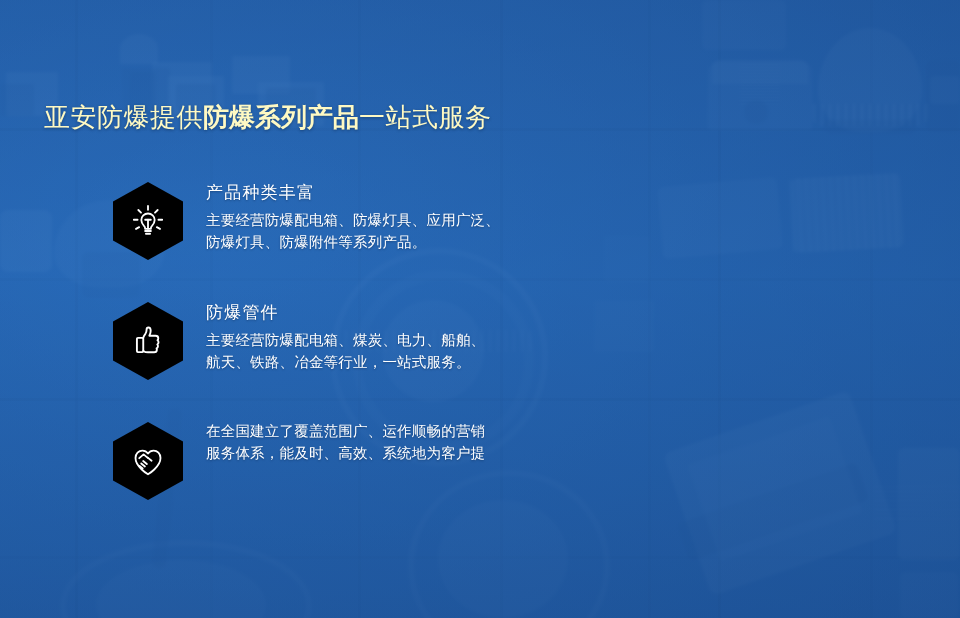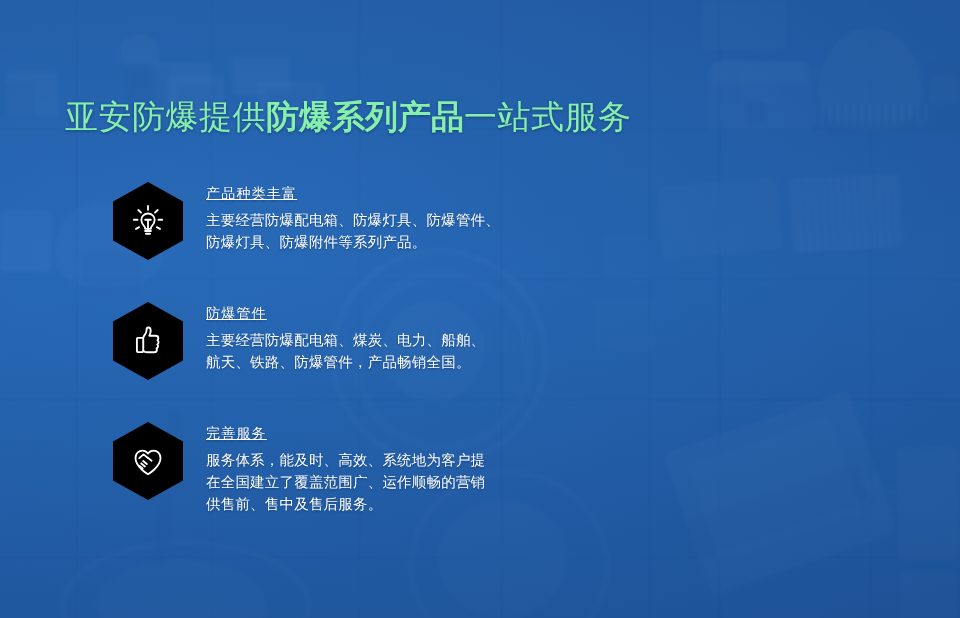--- a/index.html
+++ b/index.html
@@ -48,22 +48,22 @@
   }
   .wash2{
     position:absolute;inset:0;
     background:radial-gradient(120% 95% at 22% 38%, rgba(46,116,198,.30) 0%, rgba(24,72,138,.45) 100%);
   }
 
   
   .content{position:absolute;inset:0;}
 
   .headline{
-    position:absolute;left:65px;top:97px;
-    font-size:33px;line-height:40px;color:#86efac;
+    position:absolute;left:44px;top:97px;
+    font-size:26px;line-height:40px;color:#fef9c3;
     letter-spacing:.5px;white-space:nowrap;
     text-shadow:0 1px 3px rgba(8,30,62,.45);
   }
   .headline .hl-strong{font-weight:bold;letter-spacing:0;}
   .headline .hl-a,.headline .hl-c{font-weight:500;}
 
   .features{position:absolute;left:113px;top:178px;width:470px;}
 
   .feature{position:relative;min-height:104px;margin-bottom:16px;}
   .feature:last-child{margin-bottom:0;}
@@ -75,24 +75,23 @@
   .hex{
     width:70px;height:78px;
     background:#000000;
     clip-path:polygon(50% 0%,100% 25%,100% 75%,50% 100%,0% 75%,0% 25%);
     display:flex;align-items:center;justify-content:center;
   }
   .hex svg{display:block;}
 
   .ftext{margin-left:93px;padding-top:2px;}
   .fhead{
-    font-size:14px;line-height:26px;color:#ffffff;
+    font-size:17px;line-height:26px;color:#ffffff;
     letter-spacing:1.2px;margin-bottom:3px;
     text-shadow:0 1px 2px rgba(8,30,62,.4);
-    text-decoration:underline;
   }
   .fbody{
     font-size:14.5px;line-height:22px;color:#ffffff;
     letter-spacing:.2px;
     text-shadow:0 1px 2px rgba(8,30,62,.4);
   }
   .fbody div{white-space:nowrap;}
 </style>
 </head>
 <body>
@@ -199,64 +198,62 @@
                 <line x1="41" y1="22.5" x2="36.5" y2="22.5"></line>
                 <line x1="9.6" y1="33.5" x2="13.4" y2="31.4"></line>
                 <line x1="38.4" y1="33.5" x2="34.6" y2="31.4"></line>
               </g>
             </svg>
           </div>
         </div>
         <div class="ftext">
           <div class="fhead">产品种类丰富</div>
           <div class="fbody">
-            <div>主要经营防爆配电箱、防爆灯具、防爆管件、</div>
+            <div>主要经营防爆配电箱、防爆灯具、应用广泛、</div>
             <div>防爆灯具、防爆附件等系列产品。</div>
           </div>
         </div>
       </div>
 
       <div class="feature">
         <div class="hexwrap">
           <div class="hex">
             <svg width="38" height="38" viewBox="0 0 48 48">
               <g fill="none" stroke="#ffffff" stroke-width="2.4" stroke-linecap="round" stroke-linejoin="round">
                 <path d="M18 20.5c0-2.5 1.4-3.8 2.6-5.4 1.1-1.5 1.6-3.1 1.6-5.2 0-2 1-3 2.3-3 1.7 0 2.9 1.6 2.9 4.2 0 2.3-.7 4.4-1.7 6.2h7.8c2 0 3.5 1.4 3.5 3.2 0 1-.4 1.9-1 2.5.8.6 1.3 1.5 1.3 2.6 0 1.2-.6 2.2-1.5 2.8.5.6.8 1.3.8 2.2 0 1.3-.7 2.3-1.8 2.8.3.5.4 1 .4 1.6 0 1.9-1.5 3.3-3.6 3.3H24c-2.4 0-4.3-.6-6-1.7"></path>
                 <rect x="10" y="20" width="8" height="18" rx="1.3"></rect>
               </g>
             </svg>
           </div>
         </div>
         <div class="ftext">
           <div class="fhead">防爆管件</div>
           <div class="fbody">
             <div>主要经营防爆配电箱、煤炭、电力、船舶、</div>
-            <div>航天、铁路、防爆管件，产品畅销全国。</div>
+            <div>航天、铁路、冶金等行业，一站式服务。</div>
           </div>
         </div>
       </div>
 
       <div class="feature">
         <div class="hexwrap">
           <div class="hex">
             <svg width="40" height="40" viewBox="0 0 48 48">
               <g fill="none" stroke="#ffffff" stroke-width="2.2" stroke-linecap="round" stroke-linejoin="round">
                 <path d="M24 40S9 31 9 20.4C9 15.2 12.8 11.5 17.3 11.5c2.9 0 5.3 1.5 6.7 3.6 1.4-2.1 3.8-3.6 6.7-3.6 4.5 0 8.3 3.7 8.3 8.9C39 31 24 40 24 40z"></path>
                 <path d="M13.5 20.6l5.2-4.6 5 4.2"></path>
                 <path d="M18.2 24.1l4.4 3.6M15.9 26.9l4.4 3.6M13.8 29.9l3.8 3"></path>
                 <path d="M23.7 19.9l4.6 3.8"></path>
               </g>
             </svg>
           </div>
         </div>
         <div class="ftext">
-          <div class="fhead">完善服务</div>
           <div class="fbody">
+            <div>在全国建立了覆盖范围广、运作顺畅的营销</div>
             <div>服务体系，能及时、高效、系统地为客户提</div>
-            <div>在全国建立了覆盖范围广、运作顺畅的营销</div>
-            <div>供售前、售中及售后服务。</div>
           </div>
         </div>
       </div>
 
     </div>
   </div>
 </div>
 
 </body></html>

